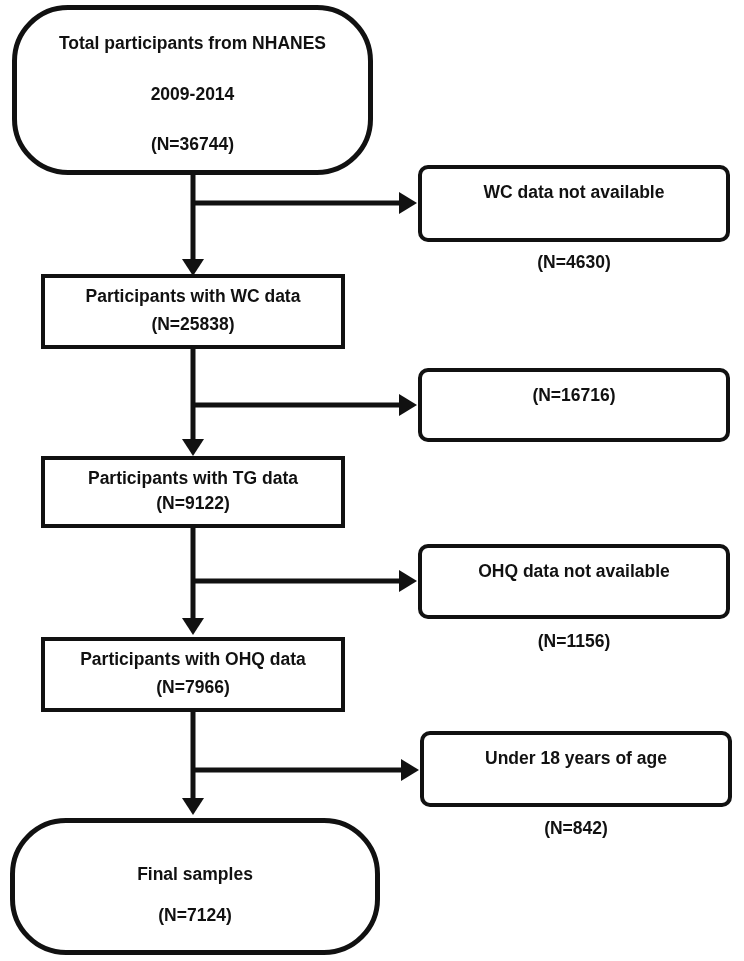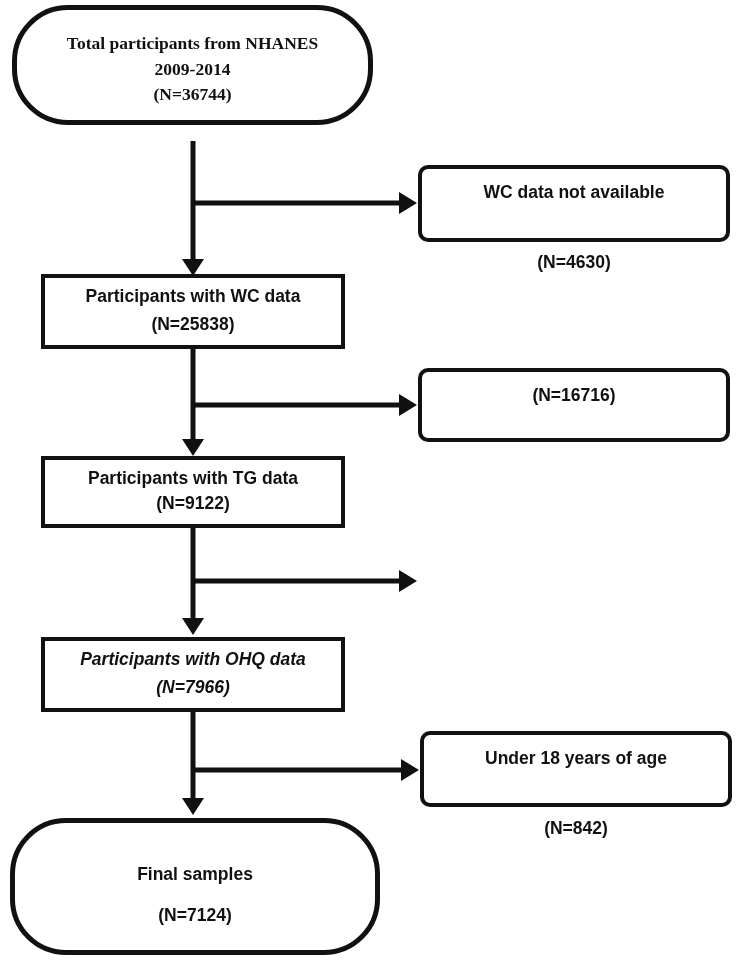--- a/index.html
+++ b/index.html
@@ -52,36 +52,35 @@
   }
   .node span {
     display: block;
     white-space: nowrap;
   }
   .stadium {
     border-width: 5px;
     border-radius: 56px;
   }
   .stadium.start {
-    left: 12px; top: 5px; width: 361px; height: 120px;
+    left: 12px; top: 5px; width: 361px; height: 170px;
     padding: 22px 14px 15px;
-    font-family: Liberation Serif, serif;
   }
   .stadium.end {
     left: 10px; top: 818px; width: 370px; height: 137px;
     padding: 40px 14px 24px;
   }
   .proc {
     left: 41px; width: 304px;
     border-radius: 0;
     padding: 7px 8px 10px;
   }
   .proc.wc  { top: 274px; height: 75px; }
   .proc.tg  { top: 456px; height: 72px; }
-  .proc.ohq { top: 637px; height: 75px; font-style: italic; }
+  .proc.ohq { top: 637px; height: 75px; }
   .excl {
     left: 418px; width: 312px;
     border-radius: 10px;
     padding: 12px 8px 4px;
     gap: 48px;
   }
   .excl.wc  { top: 165px; height: 77px; }
   .excl.tg  { top: 368px; height: 74px; }
   .excl.ohq { top: 544px; height: 75px; }
   .excl.age { top: 731px; height: 76px; left: 420px; }
@@ -146,20 +145,24 @@
 
   <div class="node excl tg">
     <span>(N=16716)</span>
   </div>
 
   <div class="node proc tg">
     <span>Participants with TG data</span>
     <span>(N=9122)</span>
   </div>
 
+  <div class="node excl ohq">
+    <span>OHQ data not available</span>
+    <span>(N=1156)</span>
+  </div>
 
   <div class="node proc ohq">
     <span>Participants with OHQ data</span>
     <span>(N=7966)</span>
   </div>
 
   <div class="node excl age">
     <span>Under 18 years of age</span>
     <span>(N=842)</span>
   </div>

